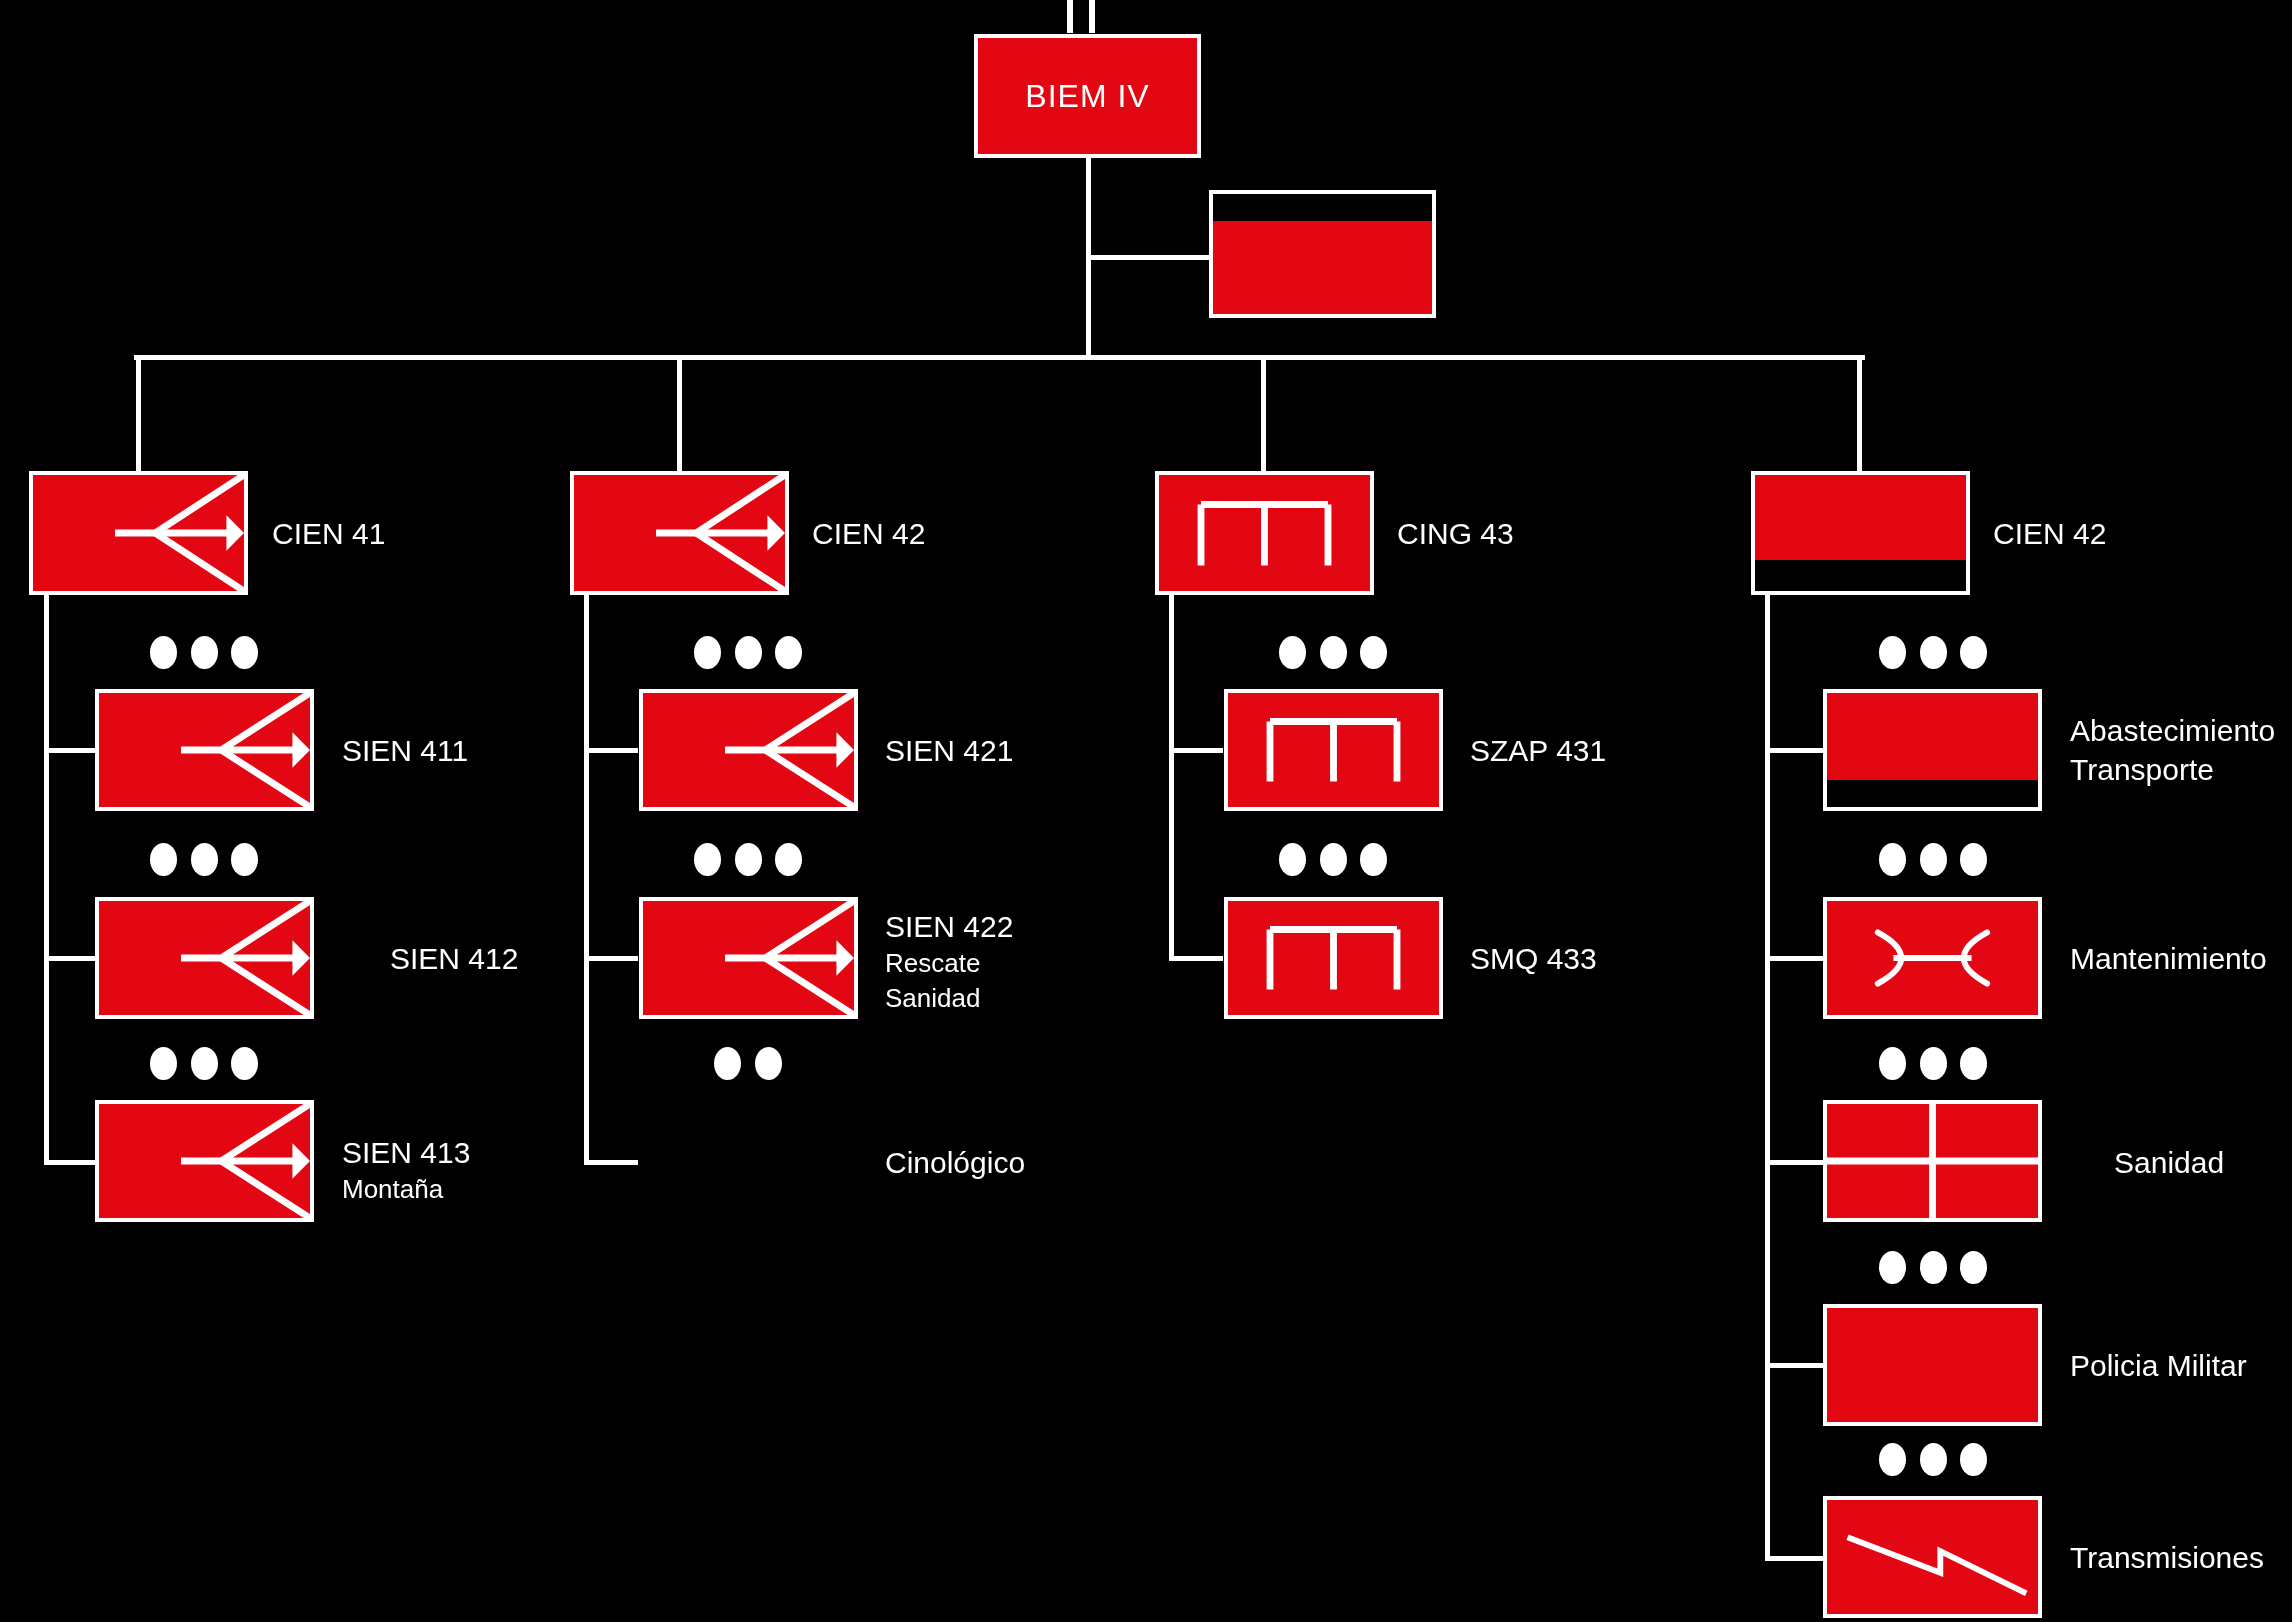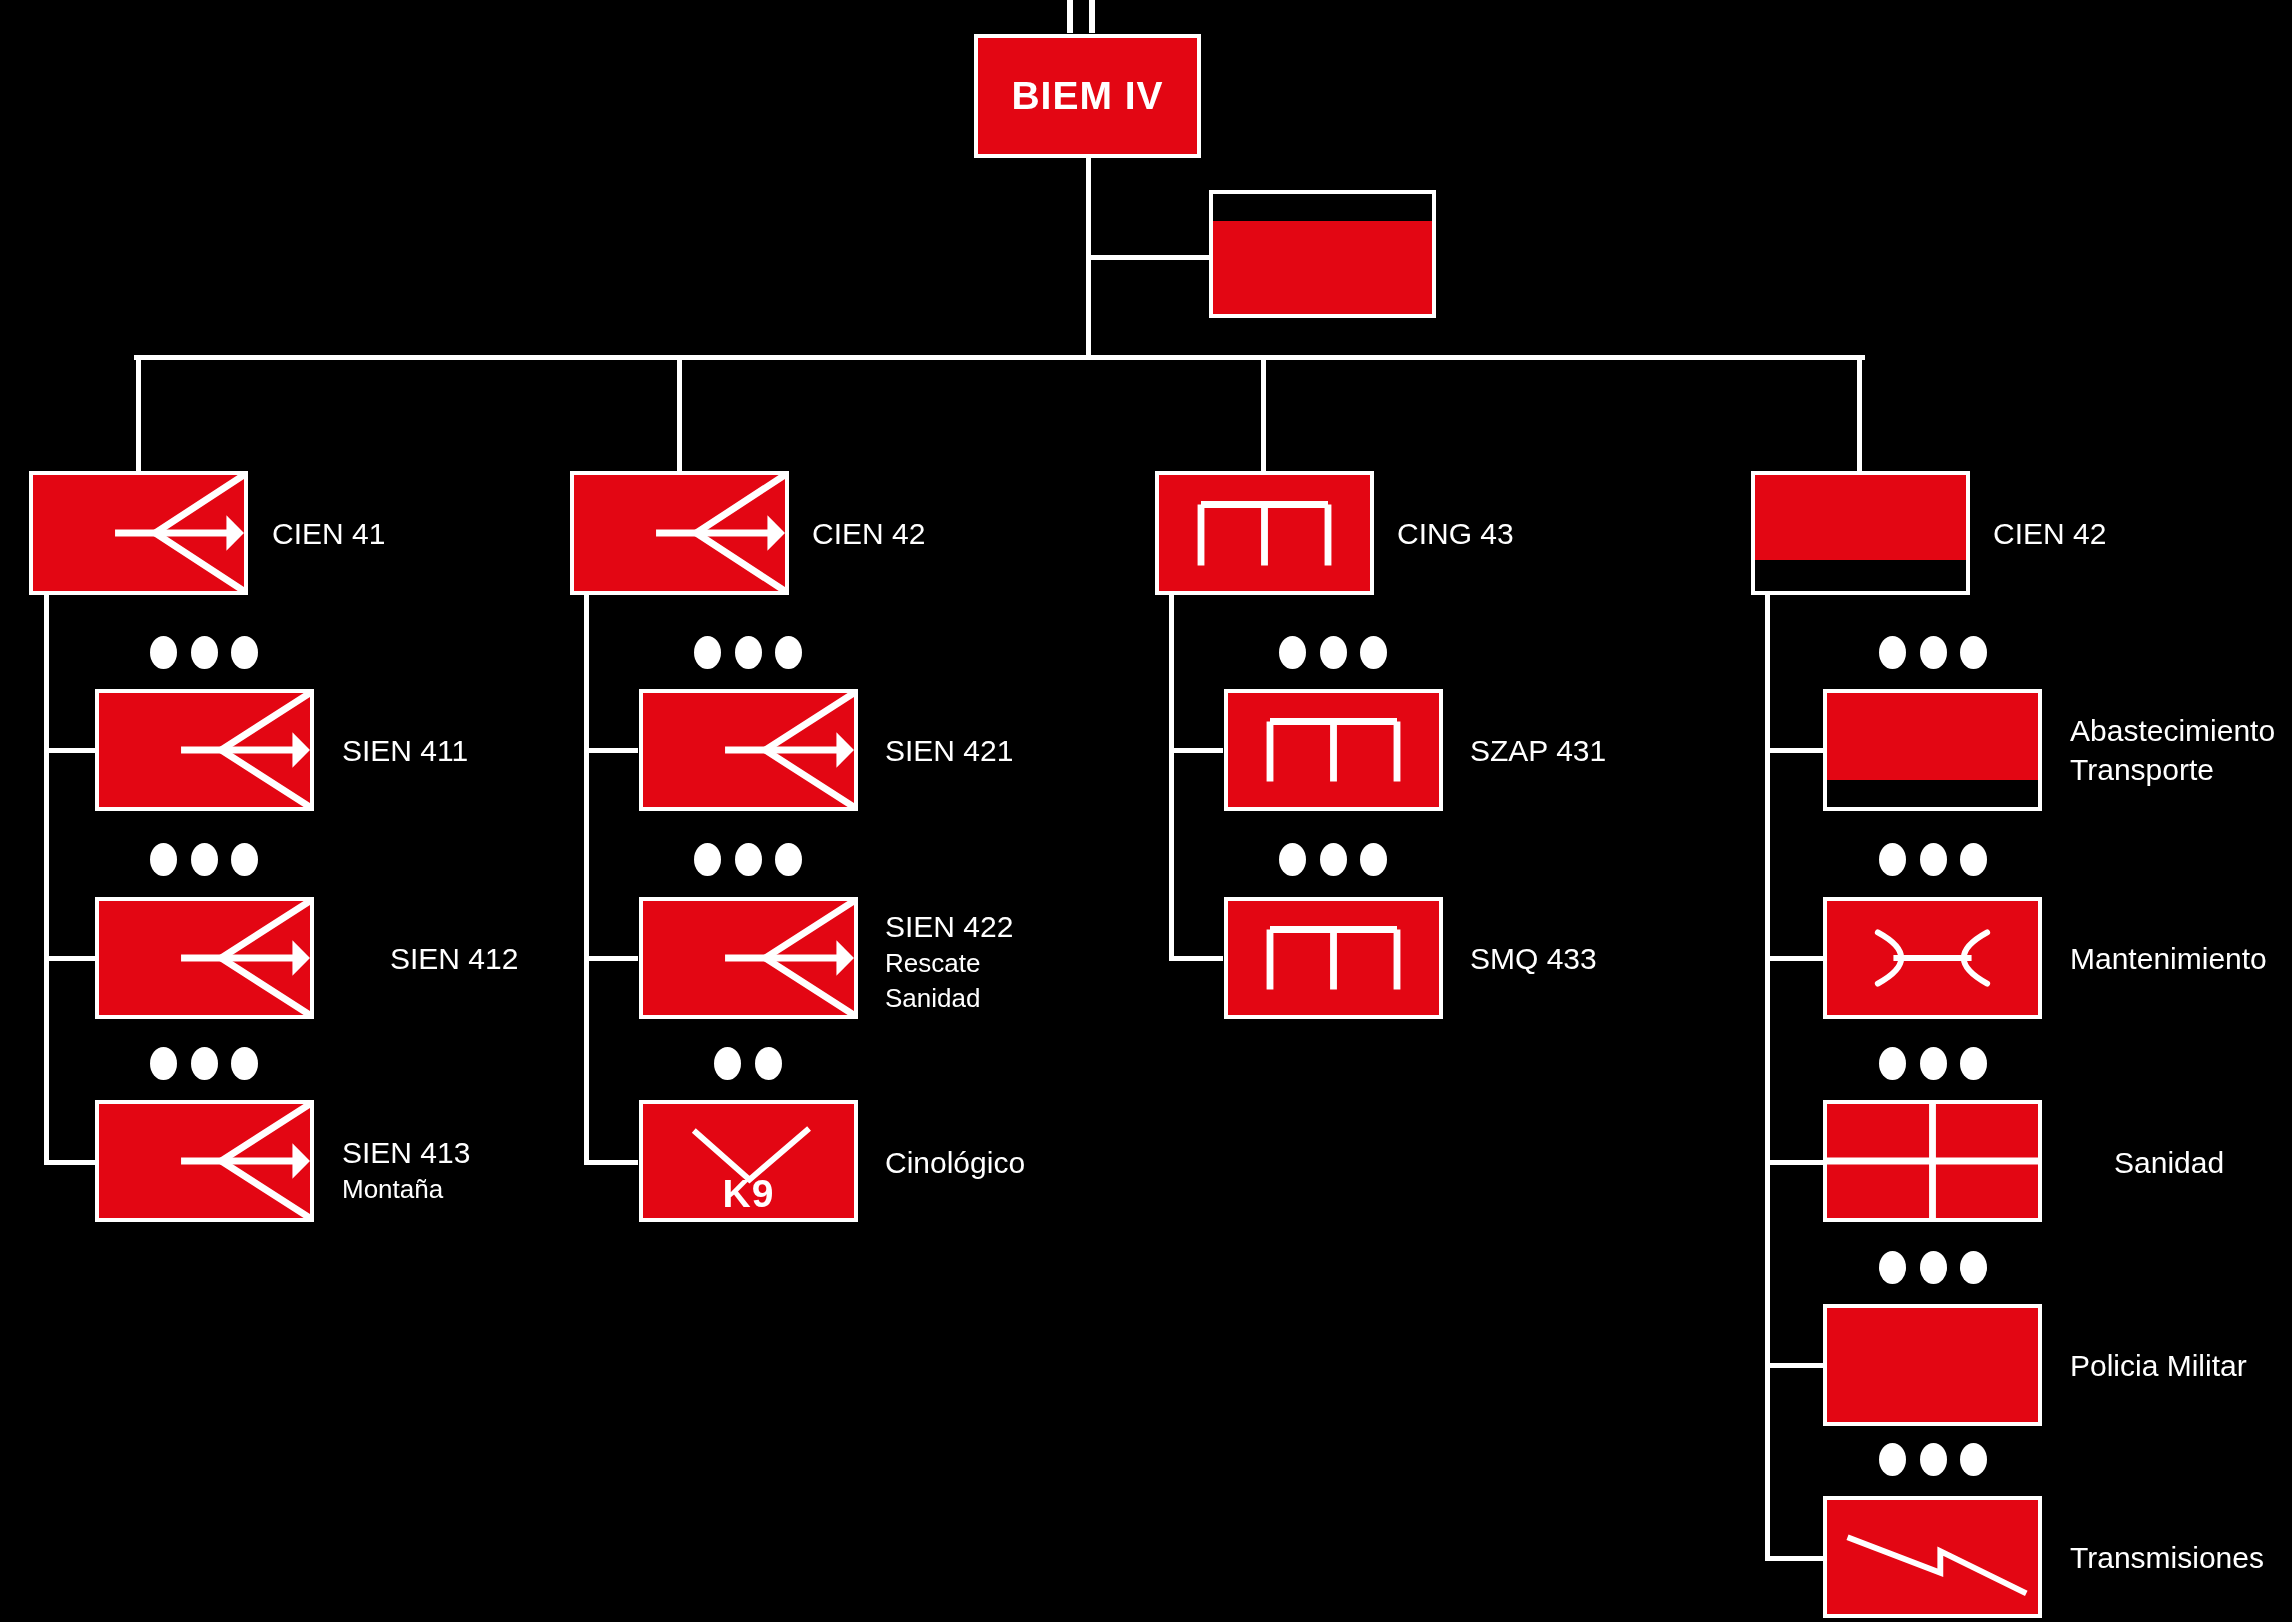--- a/index.html
+++ b/index.html
@@ -21,21 +21,21 @@
     box-sizing:border-box;
     border:4.9px solid var(--white);
     background:var(--red);
   }
   .unit-box svg{position:absolute;left:0;top:0;width:100%;height:100%;display:block;}
   .band-top{position:absolute;left:0;top:0;right:0;height:27px;background:var(--bg);}
   .band-bottom{position:absolute;left:0;bottom:0;right:0;background:var(--bg);}
   .root-label{
     position:absolute;left:0;top:0;right:0;bottom:0;
     display:flex;align-items:center;justify-content:center;
-    color:var(--white);font-size:39px;font-weight:bold;letter-spacing:1px;
+    color:var(--white);font-size:32px;font-weight:normal;letter-spacing:1px;
   }
   .unit-label{
     position:absolute;
     transform:translateY(-50%);
     color:var(--white);
     font-size:30px;
     line-height:39px;
     white-space:nowrap;
   }
   .unit-label .small{display:block;font-size:26px;line-height:35px;}
@@ -185,26 +185,20 @@
   <div class="unit-label" style="left:885px;top:961px;">
     <span>SIEN 422</span>
     <span class="small">Rescate</span>
     <span class="small">Sanidad</span>
   </div>
 
   <div class="dots" style="left:714px;top:1047px;">
       <span class="dot"></span>
       <span class="dot"></span>
     </div>
-  <div class="unit-box" style="left:639px;top:1100px;width:219px;height:122px;">
-    <svg viewBox="0 0 216 116" preserveAspectRatio="none">
-      <polyline class="sym-thin" points="52,27 109,77 170,25"></polyline>
-    </svg>
-    <div class="k9-text">K9</div>
-  </div>
   <div class="unit-label" style="left:885px;top:1162px;"><span>Cinológico</span></div>
 
   <div class="unit-box" style="left:1155px;top:471px;width:219px;height:124px;">
     <svg viewBox="0 0 216 118" preserveAspectRatio="none">
       <path class="sym" d="M43,30 H173 M43,30 V92 M108,30 V92 M173,30 V92"></path>
     </svg>
   </div>
   <div class="unit-label" style="left:1397px;top:533px;"><span>CING 43</span></div>
 
   <div class="dots" style="left:1279px;top:636px;">

